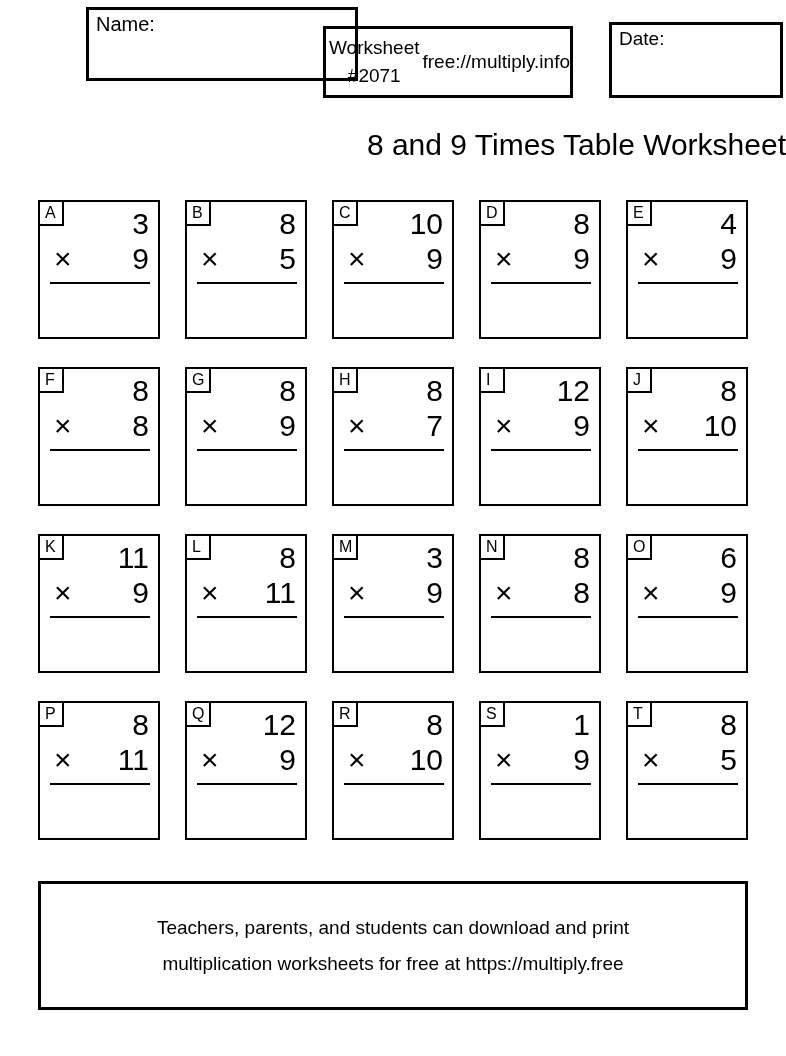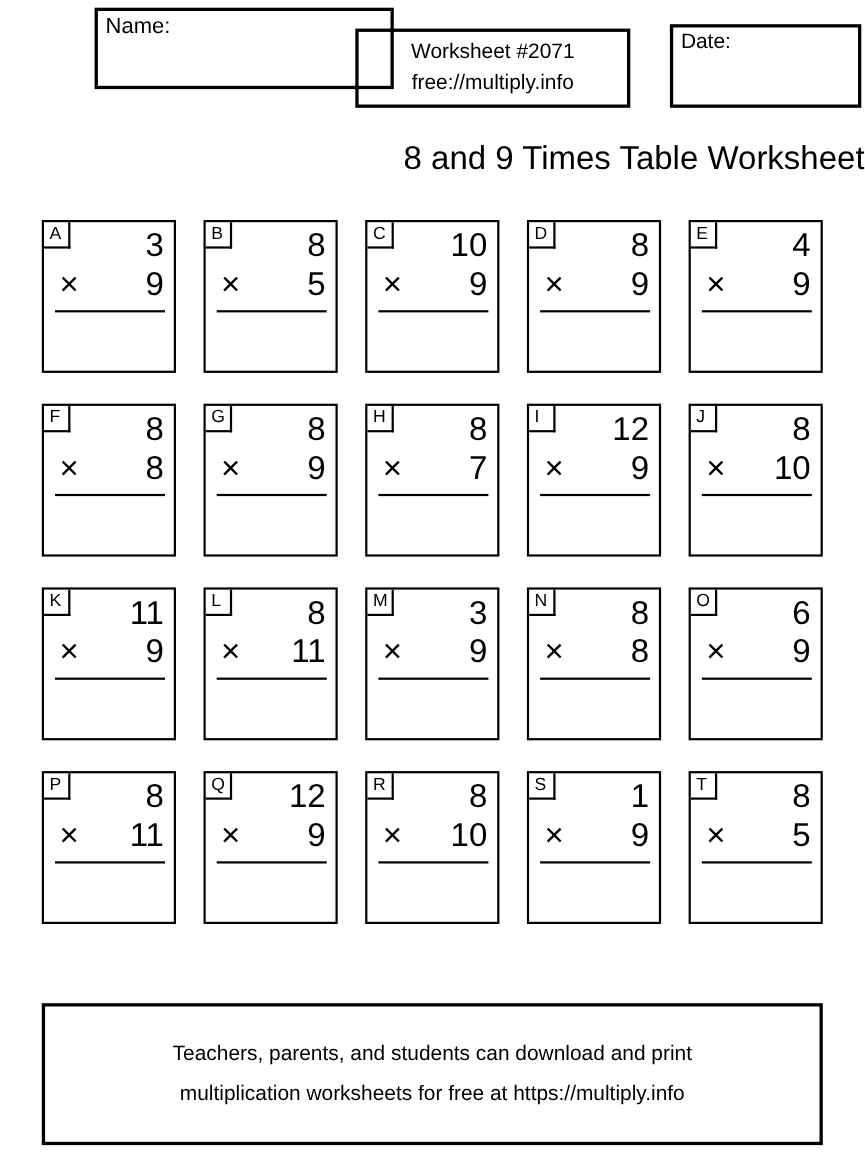--- a/index.html
+++ b/index.html
@@ -3,40 +3,40 @@
 <meta charset="utf-8">
 <style>
   html,body { margin:0; padding:0; background:#fff; }
   .page {
     position:relative; width:786px; height:1056px; background:#fff;
     font-family:"Liberation Sans", sans-serif; color:#000; overflow:hidden;
   }
   .box { border:3px solid #000; box-sizing:border-box; position:absolute; }
   .name-box  { left:38px;  top:7px; width:272px; height:74px; padding:3px 7px; font-size:20px;margin-left:48px; }
   .ws-box    { left:323px; top:26px; width:250px; height:72px;
-               display:flex; flex-direction:column; justify-content:center; align-items:center;
+               display:flex; flex-direction:row; justify-content:center; align-items:center;
                font-size:19px; line-height:28px; text-align:center; }
   .date-box  { left:588px; top:22px; width:174px; height:76px; padding:3px 7px; font-size:19px;margin-left:21px; }
   .title { position:absolute; left:0; top:127px; width:100%; text-align:right;
            font-size:30px; line-height:36px; }
   .grid { position:absolute; left:38px; top:200px; width:710px;
           display:grid; grid-template-columns:repeat(5,122px); grid-auto-rows:139px;
           column-gap:25px; row-gap:28px; }
   .cell { position:relative; border:2px solid #000; box-sizing:border-box; background:#fff; }
   .lbl  { position:absolute; left:0; top:0; width:24px; height:24px; box-sizing:border-box;
           border-right:2px solid #000; border-bottom:2px solid #000;
           font-size:16px; line-height:21px; padding-left:5px; }
   .top  { margin-top:5px; padding-right:9px; text-align:right; font-size:30px; line-height:34px; }
   .mid  { display:flex; justify-content:space-between; align-items:center;
           padding:0 9px 0 14px; font-size:30px; line-height:35px; }
   .rule { border-bottom:2px solid #000; margin:6px 8px 0 10px; }
   .footer { position:absolute; left:38px; top:881px; width:710px; height:129px;
             border:3px solid #000; box-sizing:border-box;
             display:flex; flex-direction:column; justify-content:center; align-items:center;
-            font-size:19px; line-height:36px; text-align:right;margin-top:31px; }
+            font-size:19px; line-height:36px; text-align:right; }
 </style>
 </head>
 <body>
 
 <div class="page">
 
   <div class="box name-box">
     <span>Name:</span>
   </div>
   <div class="box ws-box">
@@ -248,16 +248,16 @@
         <span>×</span>
         <span>5</span>
       </div>
       <div class="rule"></div>
     </div>
 
   </div>
 
   <div class="footer">
     <span>Teachers, parents, and students can download and print</span>
-    <span>multiplication worksheets for free at https://multiply.info</span>
+    <span>multiplication worksheets for free at https://multiply.free</span>
   </div>
 
 </div>
 
 </body></html>

